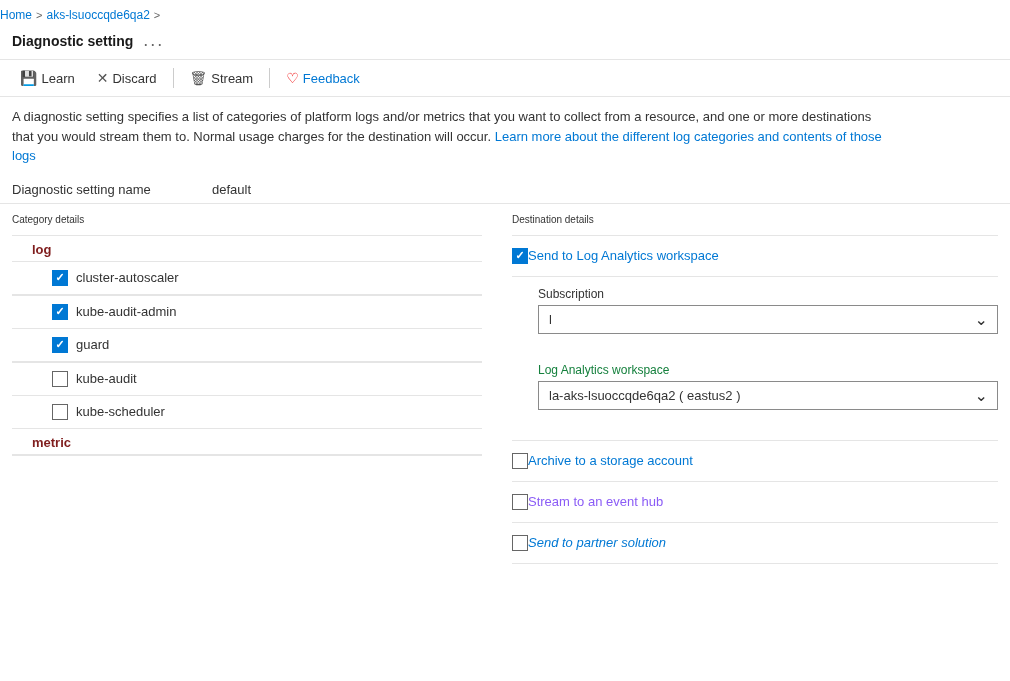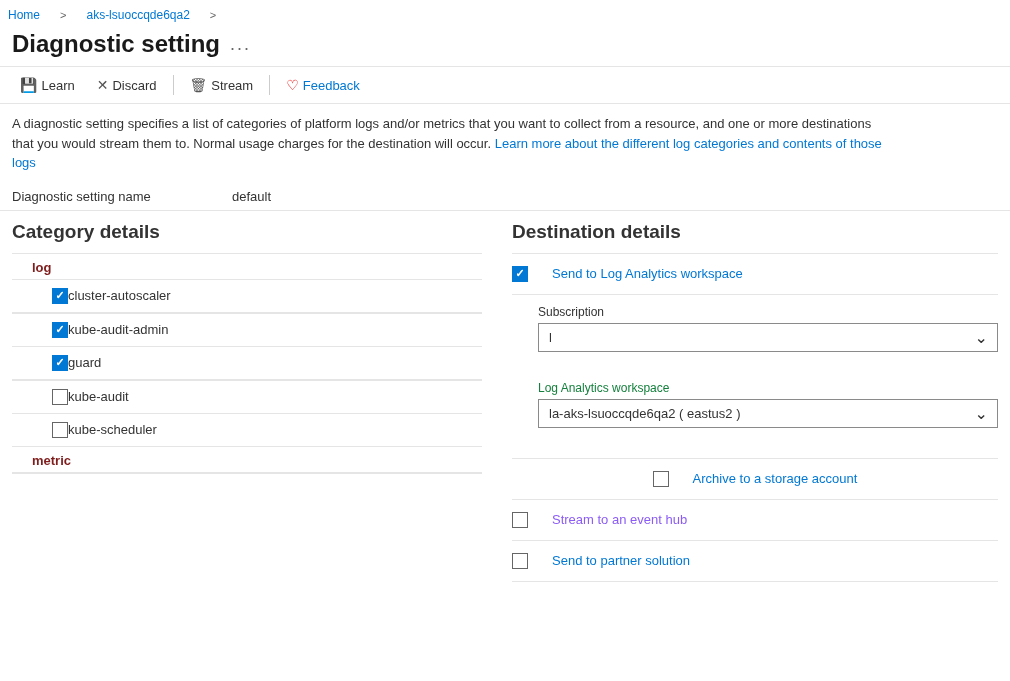--- a/index.html
+++ b/index.html
@@ -7,39 +7,39 @@
       font-family: 'Segoe UI', Arial, sans-serif;
       font-size: 13px;
       color: #333;
       background: #fff;
       width: 1010px;
       min-height: 681px;
     }
     .breadcrumb {
       display: flex;
       align-items: center;
-      padding: 8px 12px 4px 8px;
+      padding: 8px 12px 4px 0;
       font-size: 12px;
       color: #0078d4;
-      gap: 20px;
+      gap: 4px;
     }
     .breadcrumb a {
       color: #0078d4;
       text-decoration: none;
       cursor: pointer;
     }
     .breadcrumb-sep { color: #666; font-size: 11px; }
     .page-header {
       display: flex;
       align-items: center;
       padding: 4px 12px 8px 12px;
       gap: 10px;
     }
     .page-title {
-      font-size: 24px;
+      font-size: 14px;
       font-weight: 600;
       color: #1a1a1a;
     }
     .more-icon {
       color: #666;
       font-size: 18px;
       cursor: pointer;
       letter-spacing: 2px;
     }
     .toolbar {
@@ -74,68 +74,68 @@
       max-width: 900px;
     }
     .description-box a {
       color: #0078d4;
       text-decoration: none;
     }
     .setting-name-row {
       display: flex;
       align-items: center;
       padding: 6px 12px;
-      gap: 20px;
       font-size: 13px;
     }
     .setting-name-label { color: #333; font-weight: 500; min-width: 200px; }
     .setting-name-value { color: #333; }
     .main-content {
       display: flex;
       padding: 10px 12px;
       gap: 0;
     }
     .category-panel {
       flex: 0 0 490px;
       padding-right: 20px;
     }
     .destination-panel {
       flex: 1;
       padding-left: 10px;
       border-left: none;
     }
     .panel-title {
-      font-size: 19px;
-      font-weight: 700;
+      font-size: 10px;
+      font-weight: 400;
       color: #333;
       margin-bottom: 10px;
     }
     .section-header {
       font-size: 13px;
       font-weight: 600;
       color: #7f1d1d;
       padding: 6px 0 4px 20px;
     }
     .divider {
       border: none;
       border-top: 1px solid #e5e5e5;
       margin: 0;
     }
     .checkbox-row {
       display: flex;
       align-items: center;
       padding: 8px 0 8px 40px;
+      gap: 8px;
       font-size: 13px;
       color: #333;
     }
     .checkbox-row-destination {
       display: flex;
       align-items: center;
       padding: 10px 0;
-      gap: 24px;
+      gap: 0;
       font-size: 13px;
       color: #0078d4;
       cursor: pointer;
     }
     .checkbox-custom {
       width: 16px;
       height: 16px;
       border: 1px solid #666;
       display: inline-flex;
       align-items: center;
@@ -321,31 +321,31 @@
         <label class="log-analytics-label">Log Analytics workspace</label>
         <div class="select-wrapper">
           <select class="form-select">
             <option>la-aks-lsuoccqde6qa2 ( eastus2 )</option>
           </select>
         </div>
       </div>
     </div>
 
     <hr class="destination-divider">
-    <div class="checkbox-row-destination" style="color: #0078d4; justify-content: center;">
+    <div class="checkbox-row-destination" style="color: #0078d4;">
       <span class="checkbox-custom"></span>
       <span>Archive to a storage account</span>
     </div>
     <hr class="destination-divider">
 
     <div class="checkbox-row-destination" style="color: #8b5cf6;">
       <span class="checkbox-custom"></span>
       <span>Stream to an event hub</span>
     </div>
     <hr class="destination-divider">
 
-    <div class="checkbox-row-destination" style="color: #0078d4;">
+    <div class="checkbox-row-destination" style="color: #0078d4; font-style: italic;">
       <span class="checkbox-custom"></span>
       <span>Send to partner solution</span>
     </div>
     <hr class="destination-divider">
   </div>
 </div>
 
 </body></html>

